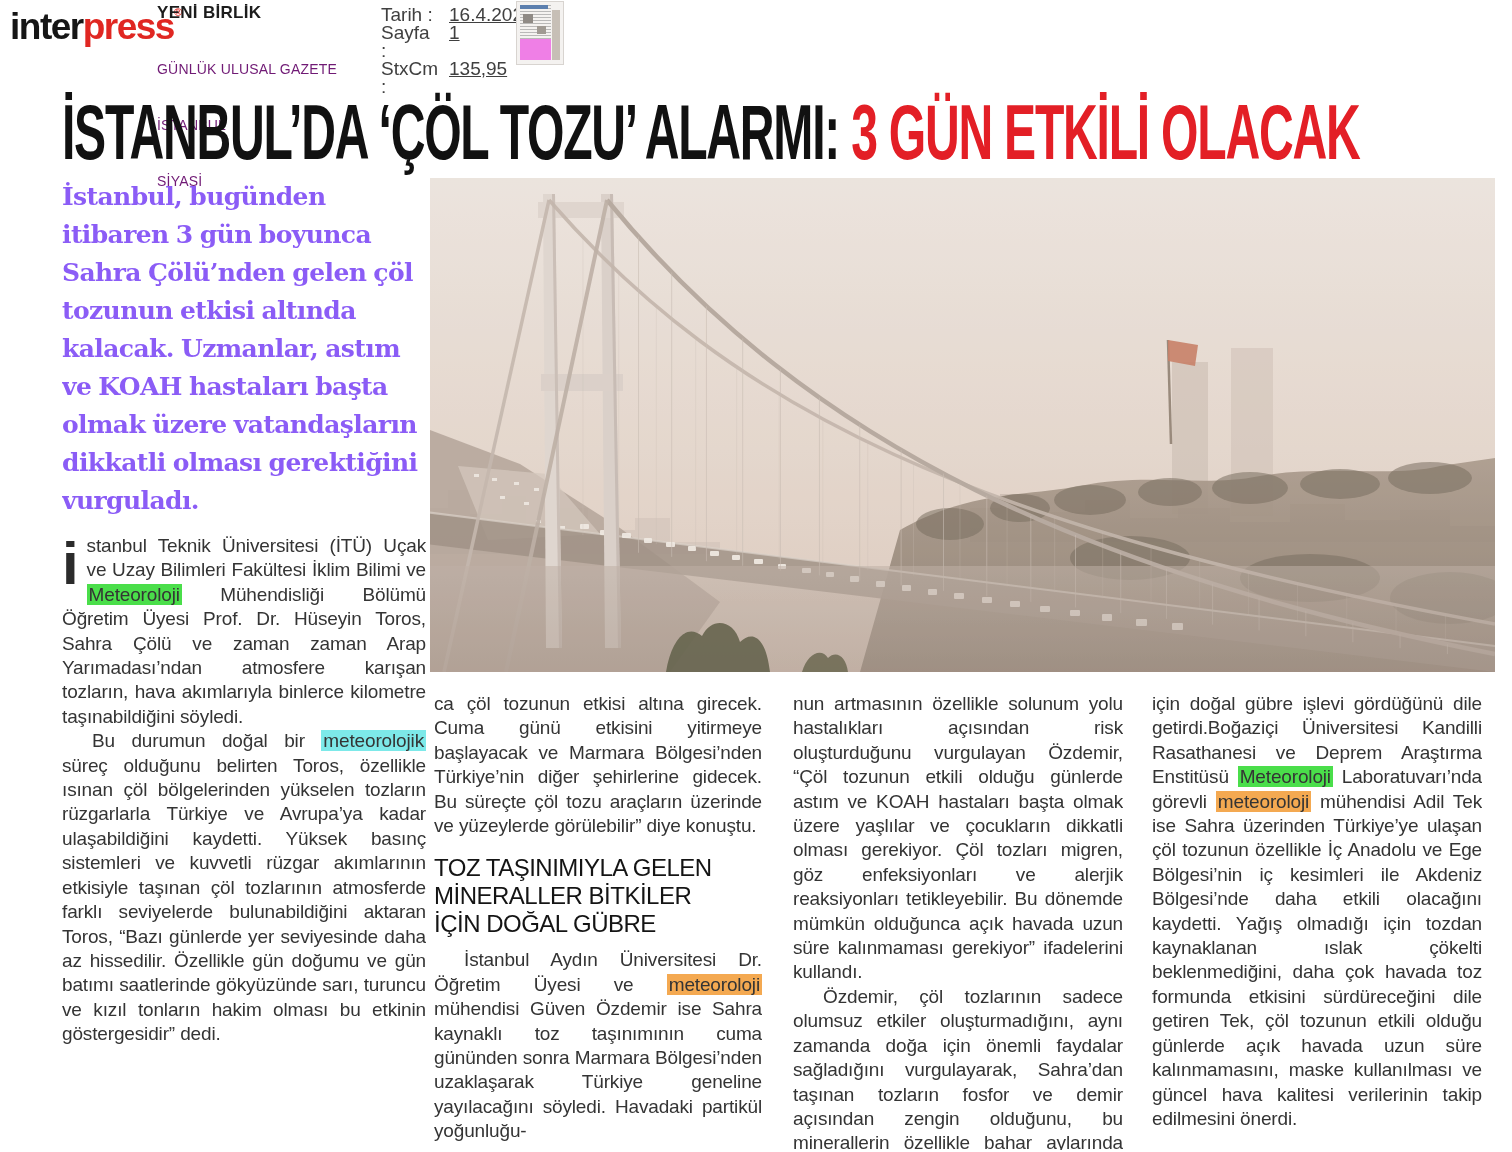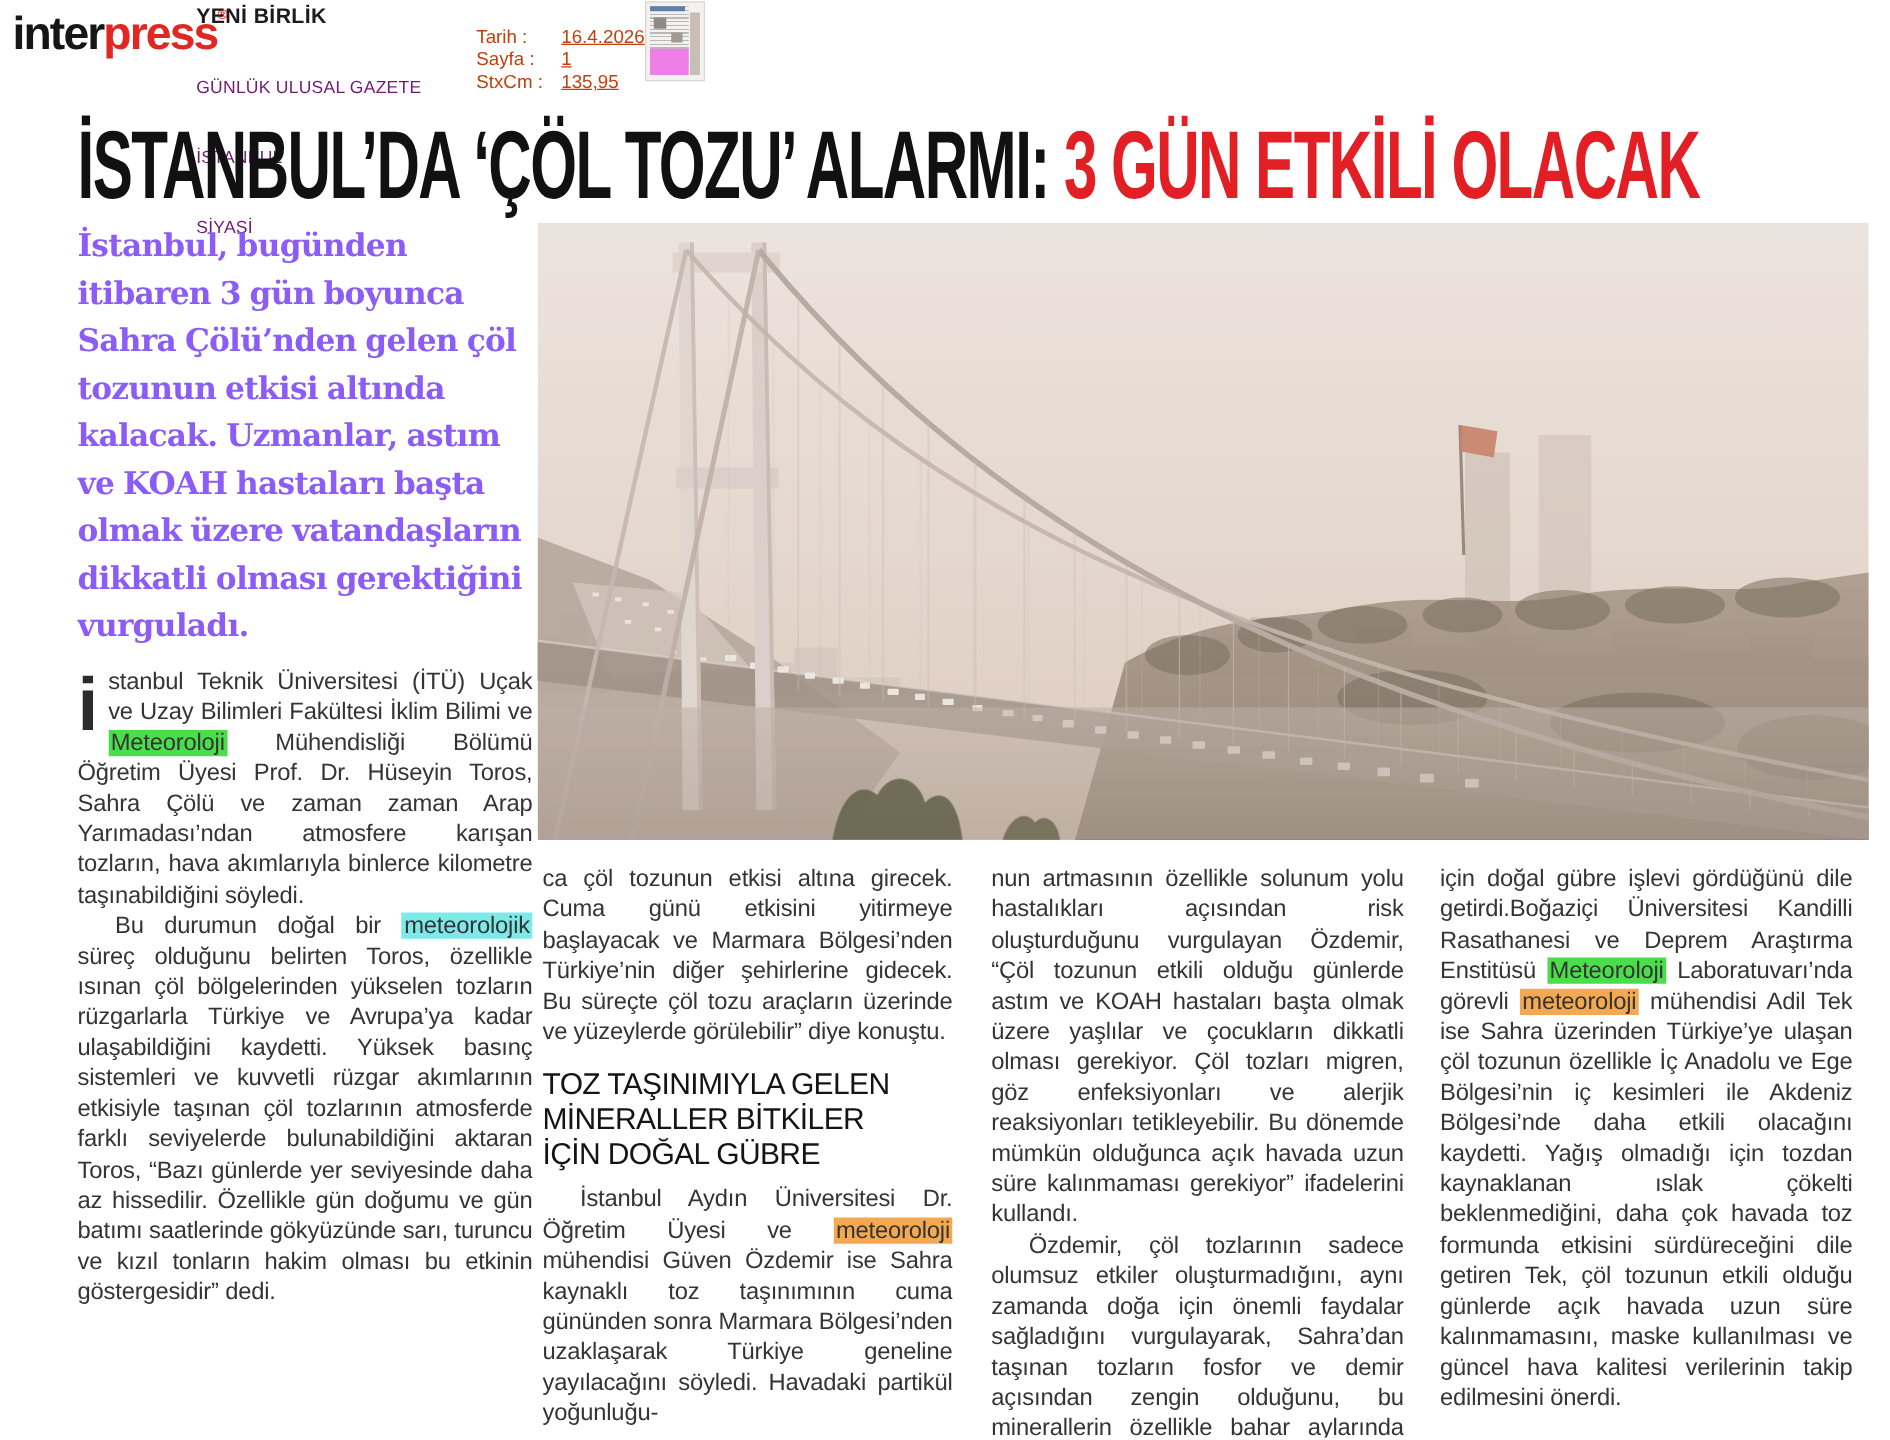--- a/index.html
+++ b/index.html
@@ -10,21 +10,21 @@
   .logo{position:absolute;left:10px;top:6px;font-weight:bold;font-size:37px;
         letter-spacing:-1.5px;font-family:"Liberation Sans",sans-serif;}
   .logo .p1{color:#161616;}
   .logo .p2{color:var(--logo-red,#e02722);}
   .logo .reg{color:var(--logo-red,#e02722);font-size:11px;vertical-align:top;}
 
   .pub{position:absolute;left:157px;top:5px;line-height:16px;}
   .pub .name{font-weight:bold;font-size:17px;color:#1c1c1c;letter-spacing:.3px;}
   .pub .sub{font-size:14px;color:#701a75;letter-spacing:.2px;margin-top:40px;}
 
-  .meta{position:absolute;left:381px;top:21px;font-size:15px;color:#c2410c;}
+  .meta{position:absolute;left:381px;top:6px;font-size:19px;color:#404040;}
   .meta .row{display:flex;line-height:18px;}
   .meta .lab{width:58px;}
   .meta .val{padding-left:10px;text-decoration:underline;}
 
   
   .thumb{position:absolute;left:517px;top:2px;width:46px;height:62px;background:#f4f2f0;
          box-shadow:0 0 0 1px #d8d4d0;}
   .thumb .tl{position:absolute;left:3px;right:12px;top:3px;height:46px;opacity:.65;
          background:repeating-linear-gradient(#9a9a9a 0 1px,transparent 1px 3px);}
   .thumb .bar{position:absolute;left:3px;top:3px;width:28px;height:4px;background:#5c7fae;}

